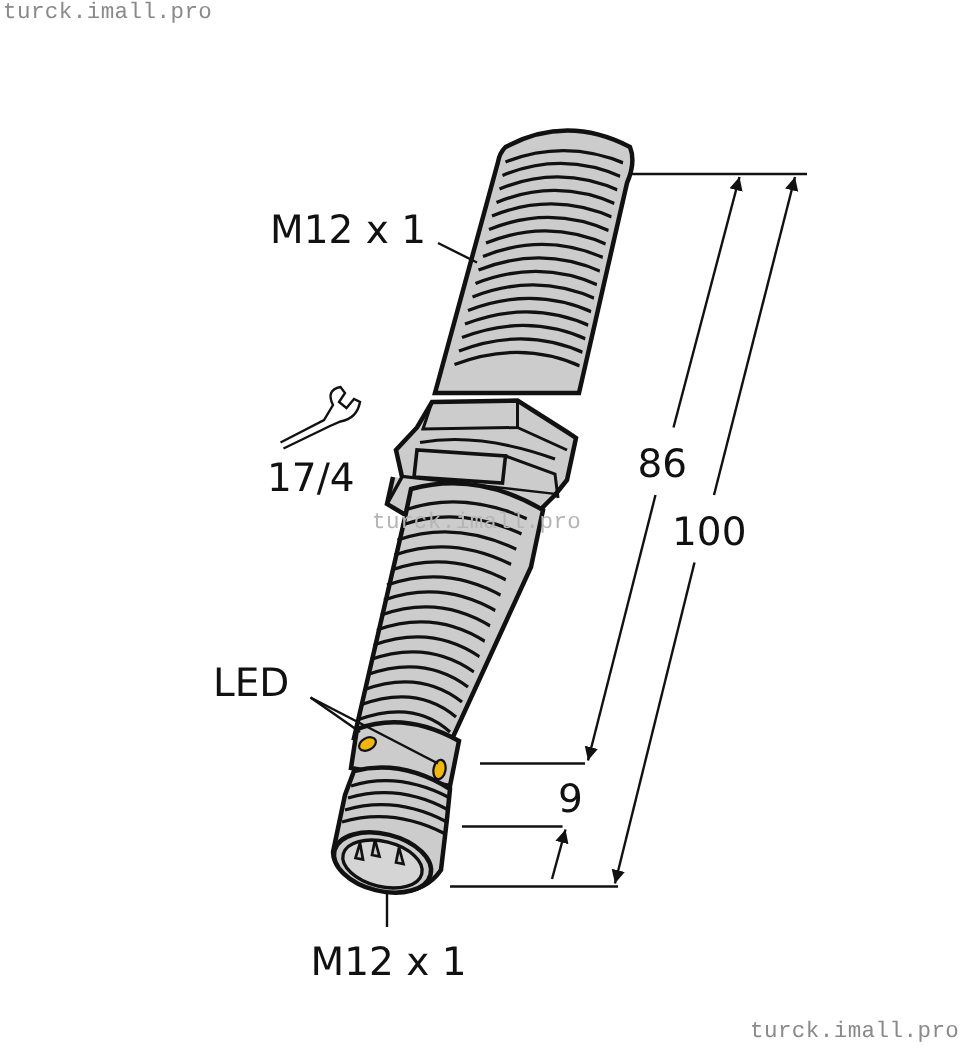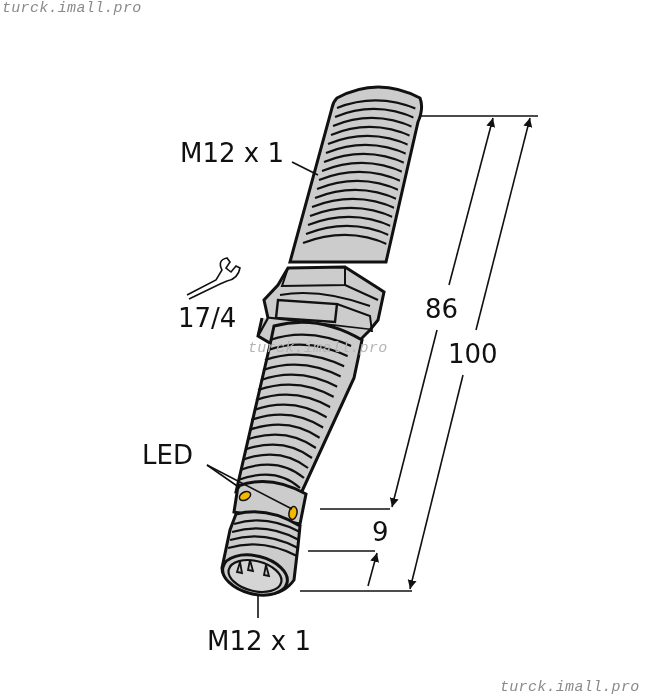--- a/index.html
+++ b/index.html
@@ -1,17 +1,17 @@
 <!DOCTYPE html>
 <html><head>
 <meta charset="utf-8">
 <style>
   html, body { margin: 0; padding: 0; background: #ffffff; }
   body { width: 653px; height: 700px; position: relative; overflow: hidden; }
-  .wm { position: absolute; font-family: "Liberation Mono", "DejaVu Sans Mono", monospace; font-size: 15px; color: #8a8a8a; letter-spacing: 0.3px; font-style: italic; }
+  .wm { position: absolute; font-family: "Liberation Mono", "DejaVu Sans Mono", monospace; font-size: 15px; color: #8a8a8a; letter-spacing: 0.3px; }
   .wm-top { left: 2px; top: 0px; }
   .wm-bottom { left: 500px; top: 679px; }
   .wm-center { left: 248px; top: 340px; color: #b5b5b5; font-size: 15px; }
   svg { position: absolute; left: 0; top: 0; }
   .lbl { font-family: "DejaVu Sans", sans-serif; font-size: 26px; fill: #111; }
 </style>
 </head>
 <body>
 
 <div class="wm wm-top">turck.imall.pro</div>

